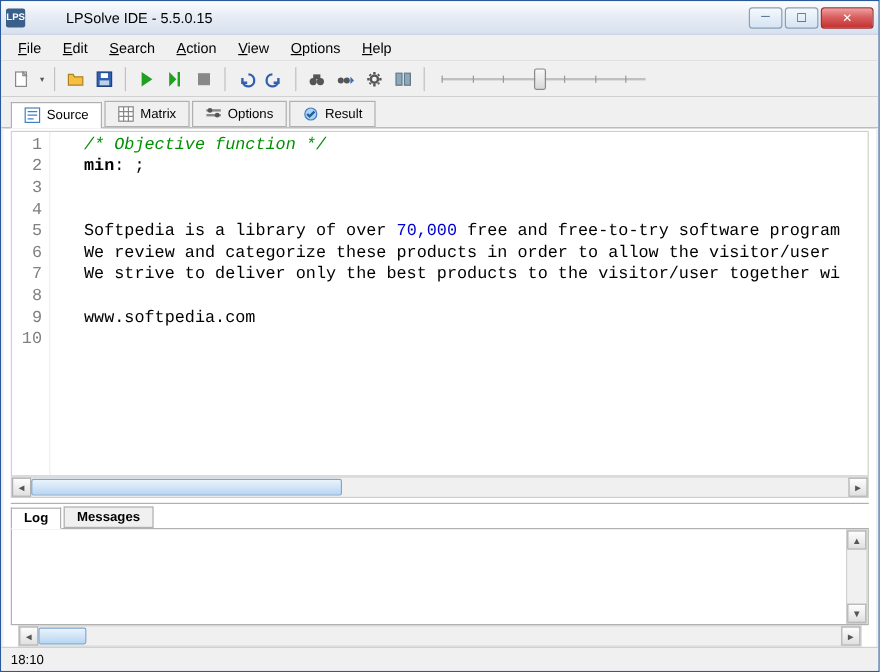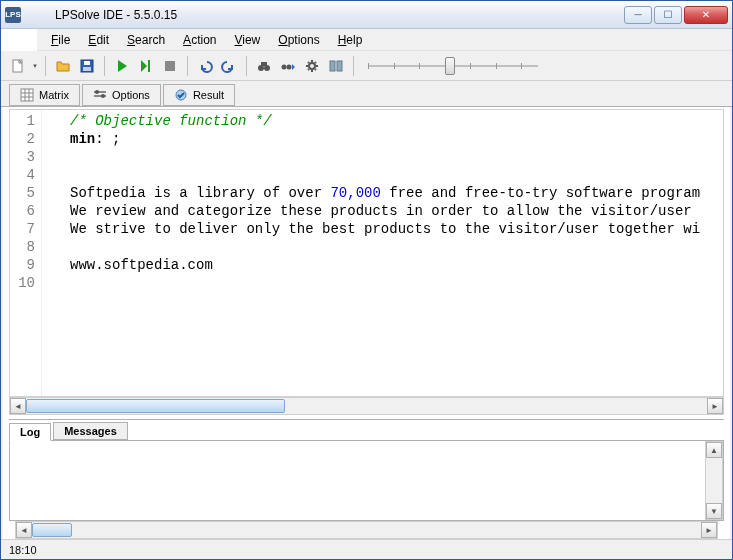--- a/index.html
+++ b/index.html
@@ -3,21 +3,21 @@
 <meta charset="utf-8">
 <style>
 * { margin: 0; padding: 0; box-sizing: border-box; }
 body { font-family: "Segoe UI", Tahoma, sans-serif; font-size: 12px; background: #fff; width: 733px; height: 560px; overflow: hidden; border: 1px solid #2a5a9a; display: flex; flex-direction: column; }
 .titlebar { height: 28px; background: linear-gradient(#fdfdfe, #e8edf5 45%, #d8e1ef); display: flex; align-items: center; padding: 0 4px; border-bottom: 1px solid #b5c5dc; gap: 28px; }
 .titlebar .icon { width: 16px; height: 16px; background: #3a5f8a; color: #fff; font-size: 8px; font-weight: bold; display: flex; align-items: center; justify-content: center; margin-right: 6px; border-radius: 2px; }
 .titlebar .title { flex: 1; color: #000; font-size: 12px; }
 .win-btns { display: flex; gap: 2px; }
 .win-btn { width: 28px; height: 18px; border: 1px solid #8a9fb8; border-radius: 3px; background: linear-gradient(#f5f9fd, #d5e3f3); display: flex; align-items: center; justify-content: center; font-size: 10px; color: #3a5a7a; cursor: pointer; }
 .win-btn.close { background: linear-gradient(#f1a0a0, #d96060 45%, #c53030); color: #fff; border-color: #a03030; width: 44px; }
-.menubar { height: 22px; background: #f0f0f0; display: flex; align-items: center; padding: 0 6px; gap: 2px; border-bottom: 1px solid #e0e0e0; margin-left: 36px; }
+.menubar { height: 22px; background: #f0f0f0; display: flex; align-items: center; padding: 0 6px; gap: 2px; border-bottom: 1px solid #e0e0e0; }
 .menu-item { padding: 2px 8px; cursor: pointer; }
 .menu-item .u { text-decoration: underline; }
 .toolbar { height: 30px; background: #f0f0f0; display: flex; align-items: center; padding: 0 6px; gap: 2px; border-bottom: 1px solid #d0d0d0; }
 .tbtn { width: 22px; height: 22px; display: flex; align-items: center; justify-content: center; cursor: pointer; border: 1px solid transparent; border-radius: 2px; }
 .tbtn svg { width: 16px; height: 16px; }
 .tsep { width: 1px; height: 20px; background: #c0c0c0; margin: 0 4px; }
 .tdrop { width: 8px; height: 22px; display: flex; align-items: center; justify-content: center; font-size: 7px; color: #555; }
 .slider-area { margin-left: 8px; display: flex; align-items: center; width: 170px; height: 20px; position: relative; }
 .slider-track { width: 100%; height: 2px; background: #c0c0c0; position: relative; }
 .slider-tick { position: absolute; width: 1px; height: 6px; background: #999; top: -2px; }
@@ -159,20 +159,29 @@
       <div class="slider-tick" style="left:45%"></div>
       <div class="slider-tick" style="left:60%"></div>
       <div class="slider-tick" style="left:75%"></div>
       <div class="slider-tick" style="left:90%"></div>
       <div class="slider-thumb" style="left:45%"></div>
     </div>
   </div>
 </div>
 
 <div class="view-tabs">
+  <div class="vtab active">
+    <svg viewBox="0 0 14 14">
+        <rect x="1" y="1" width="12" height="12" fill="#fff" stroke="#4080c0"></rect>
+        <line x1="3" y1="4" x2="11" y2="4" stroke="#4080c0"></line>
+        <line x1="3" y1="7" x2="11" y2="7" stroke="#4080c0"></line>
+        <line x1="3" y1="10" x2="8" y2="10" stroke="#4080c0"></line>
+      </svg>
+    <span>Source</span>
+  </div>
   <div class="vtab">
     <svg viewBox="0 0 14 14">
         <rect x="1" y="1" width="12" height="12" fill="#fff" stroke="#888"></rect>
         <line x1="1" y1="5" x2="13" y2="5" stroke="#888"></line>
         <line x1="1" y1="9" x2="13" y2="9" stroke="#888"></line>
         <line x1="5" y1="1" x2="5" y2="13" stroke="#888"></line>
         <line x1="9" y1="1" x2="9" y2="13" stroke="#888"></line>
       </svg>
     <span>Matrix</span>
   </div>

